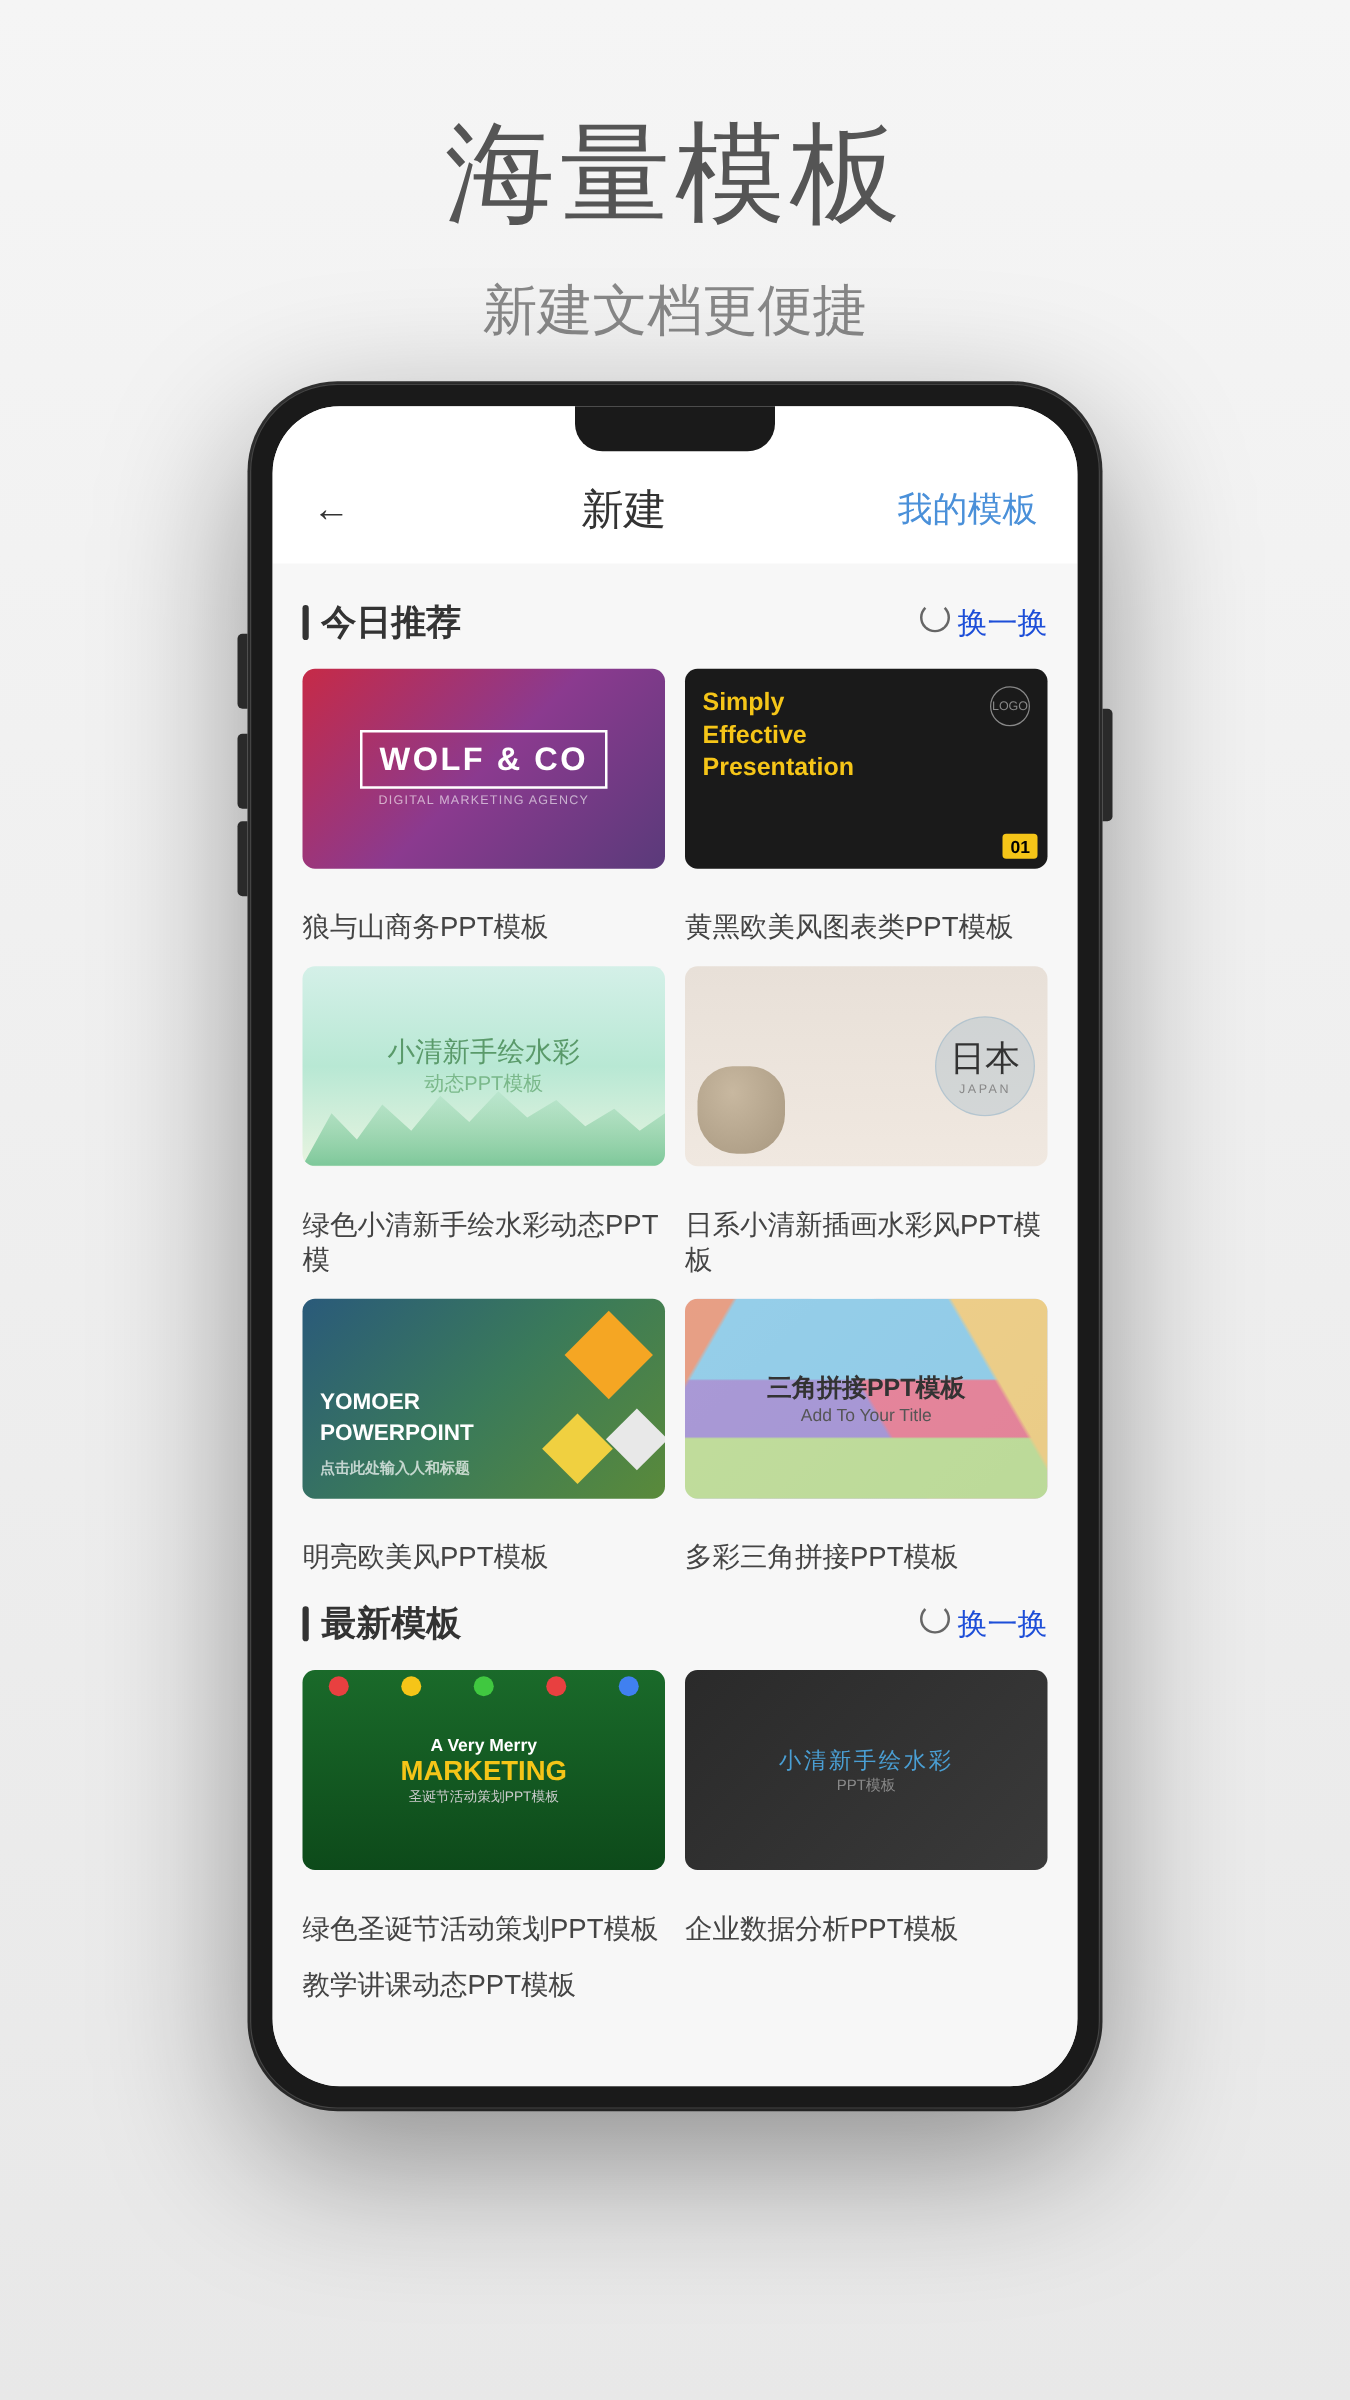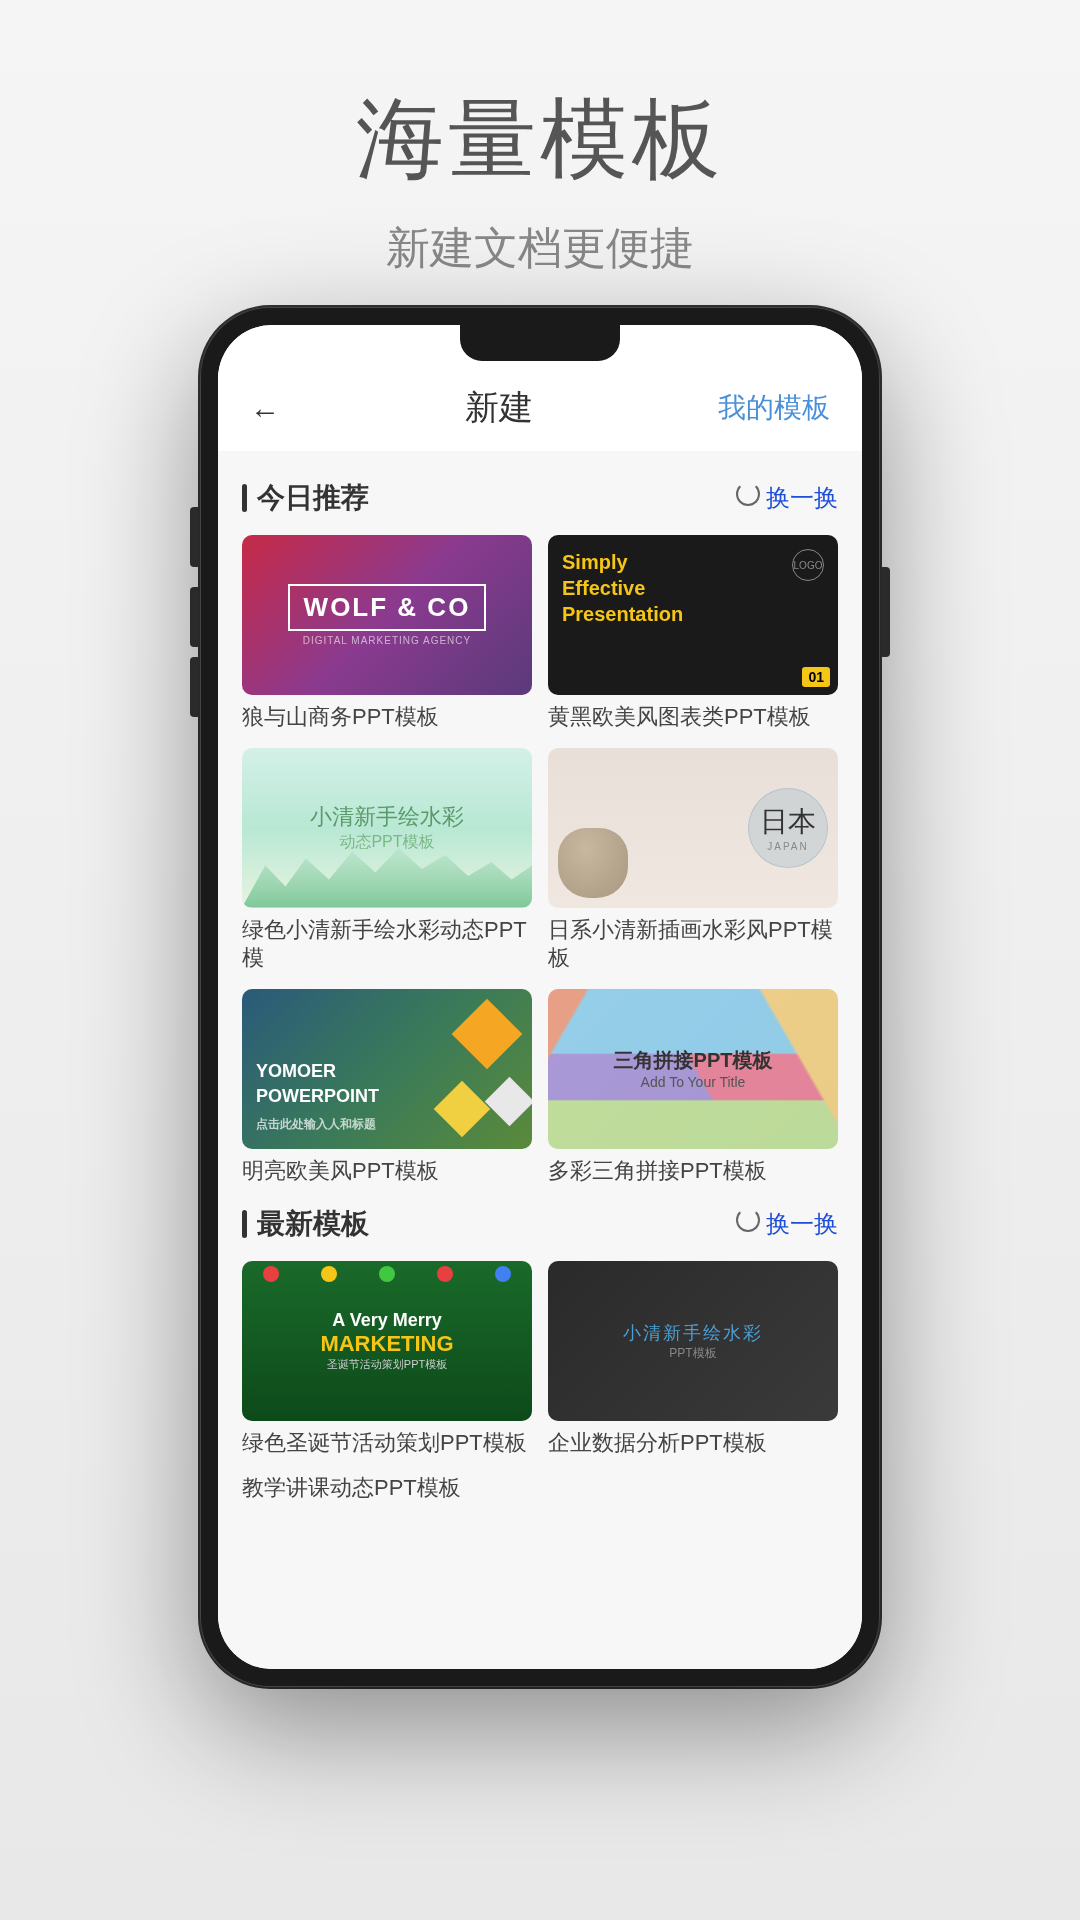--- a/index.html
+++ b/index.html
@@ -168,20 +168,21 @@
     .template-grid {
       display: grid;
       grid-template-columns: 1fr 1fr;
       gap: 16px;
       margin-bottom: 20px;
     }
     .template-item {
       display: flex;
       flex-direction: column;
       cursor: pointer;
+      gap: 25px;
     }
     .template-thumb {
       width: 100%;
       height: 160px;
       border-radius: 10px;
       overflow: hidden;
       margin-bottom: 8px;
       position: relative;
     }
     .template-label {
@@ -432,21 +433,21 @@
       justify-content: space-around;
       padding-top: 5px;
     }
     .ornament {
       width: 16px;
       height: 16px;
       border-radius: 50%;
     }
     .xmas-text {
       color: #fff;
-      font-size: 18px;
+      font-size: 14px;
       font-weight: 700;
       z-index: 1;
       text-align: center;
     }
     .xmas-main {
       color: #f5c518;
       font-size: 22px;
       font-weight: 700;
       z-index: 1;
     }

